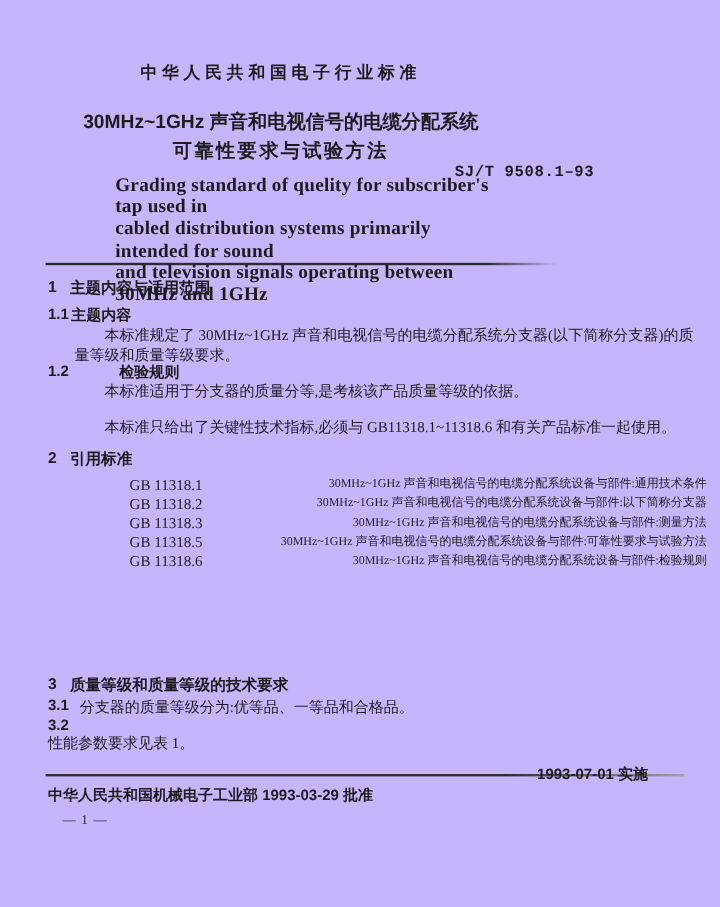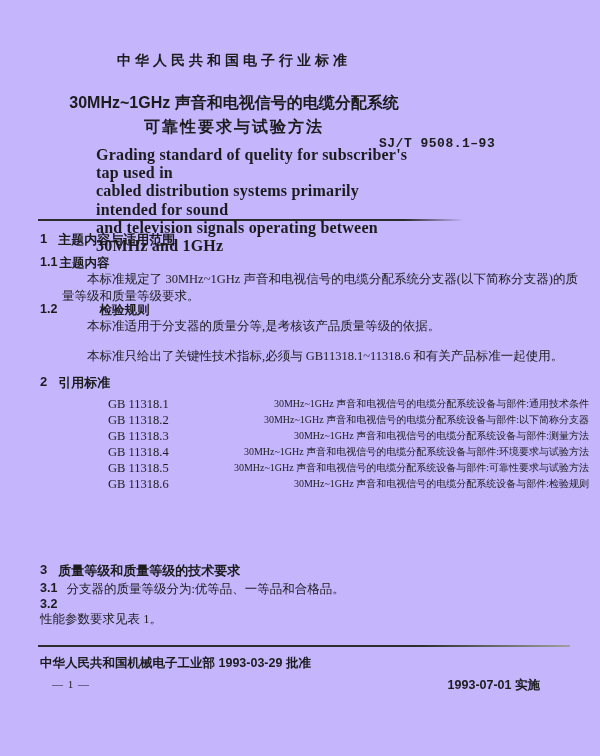--- a/index.html
+++ b/index.html
@@ -133,21 +133,21 @@
   .footer-approval {
     position: absolute;
     top: 655px; left: 40px;
     font-family: "Liberation Sans", "DejaVu Sans", sans-serif;
     font-weight: bold;
     font-size: 12.5px;
     white-space: nowrap;
   }
   .footer-impl {
     position: absolute;
-    top: 677px; right: 60px;
+    top: 637px; right: 60px;
     font-family: "Liberation Sans", "DejaVu Sans", sans-serif;
     font-weight: bold;
     font-size: 12.5px;
     white-space: nowrap;
   }
   .page-number {
     position: absolute;
     top: 678px; left: 52px;
     font-size: 11px;
     letter-spacing: 1px;
@@ -208,24 +208,20 @@
     </div>
     <div class="ref-row">
       <div class="ref-code">GB 11318.2</div>
       <div class="ref-title">30MHz~1GHz 声音和电视信号的电缆分配系统设备与部件:以下简称分支器</div>
     </div>
     <div class="ref-row">
       <div class="ref-code">GB 11318.3</div>
       <div class="ref-title">30MHz~1GHz 声音和电视信号的电缆分配系统设备与部件:测量方法</div>
     </div>
     <div class="ref-row">
-      <div class="ref-code">GB 11318.4</div>
-      <div class="ref-title">30MHz~1GHz 声音和电视信号的电缆分配系统设备与部件:环境要求与试验方法</div>
-    </div>
-    <div class="ref-row">
       <div class="ref-code">GB 11318.5</div>
       <div class="ref-title">30MHz~1GHz 声音和电视信号的电缆分配系统设备与部件:可靠性要求与试验方法</div>
     </div>
     <div class="ref-row">
       <div class="ref-code">GB 11318.6</div>
       <div class="ref-title">30MHz~1GHz 声音和电视信号的电缆分配系统设备与部件:检验规则</div>
     </div>
   </div>
 
   <div class="h-row" id="s3-heading">

